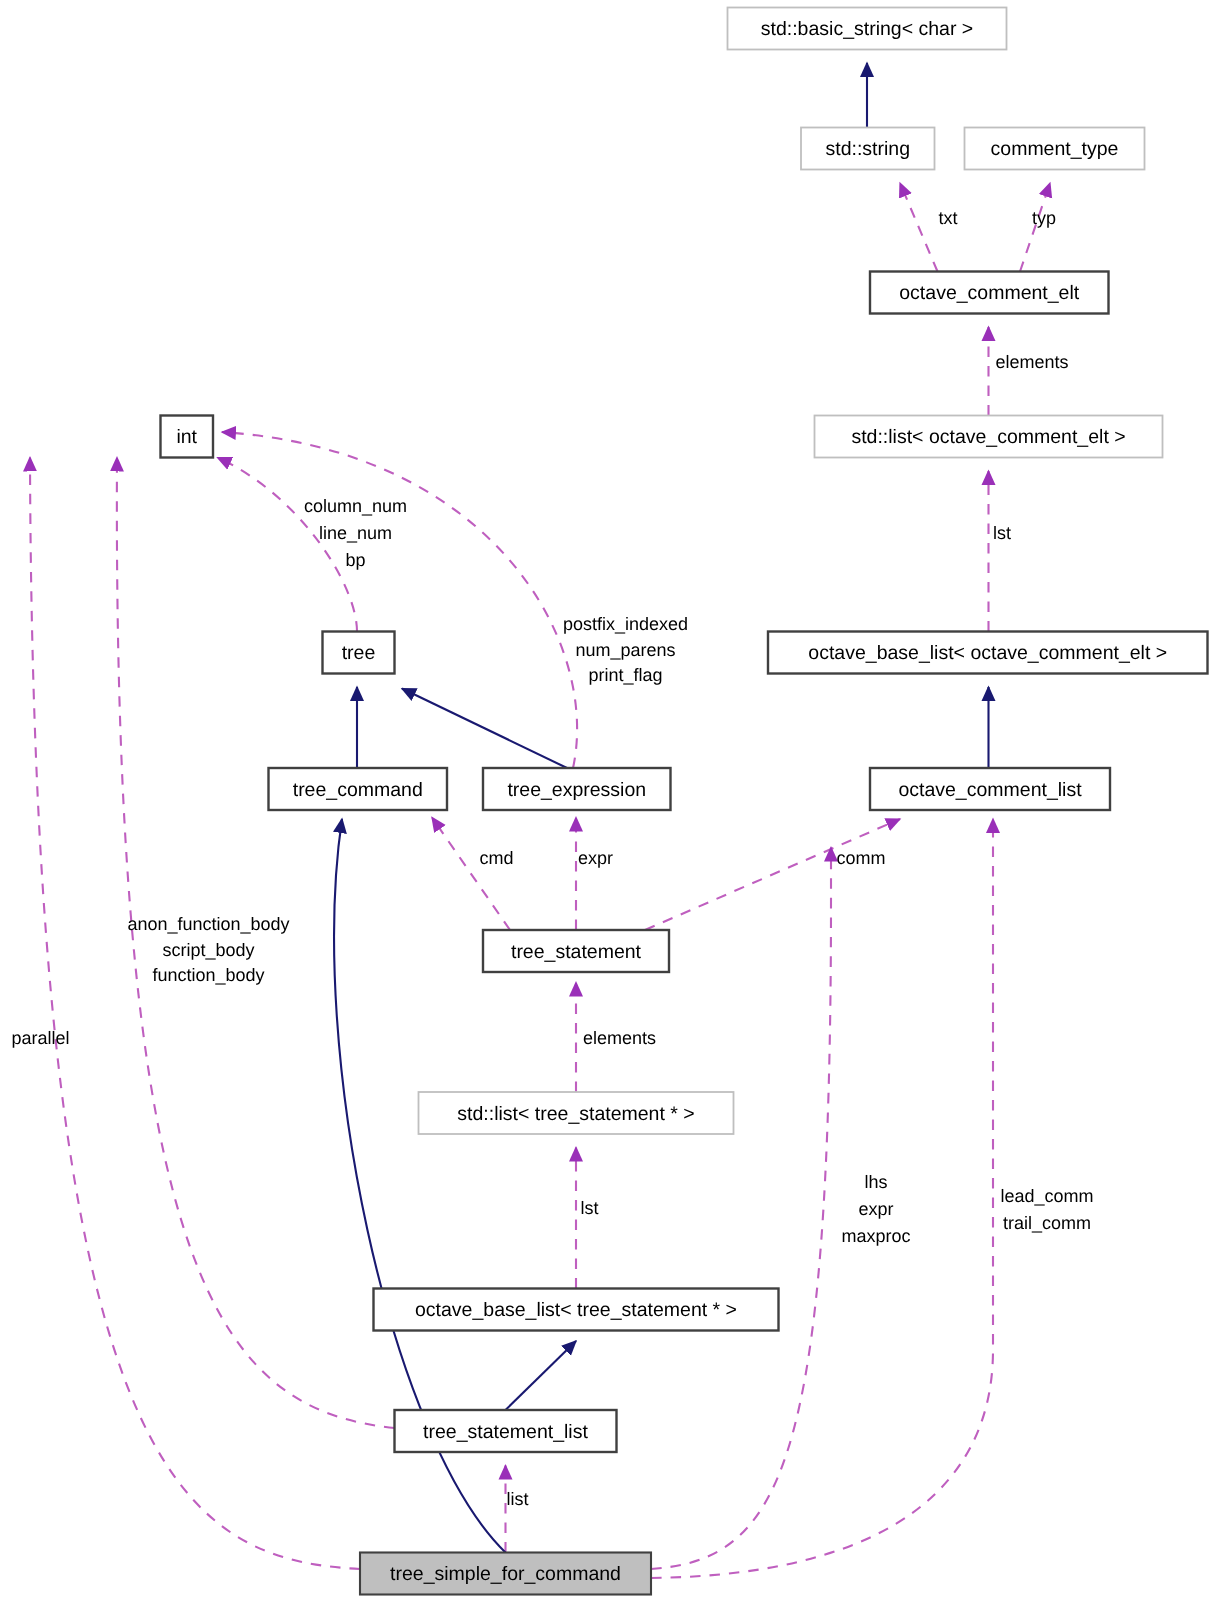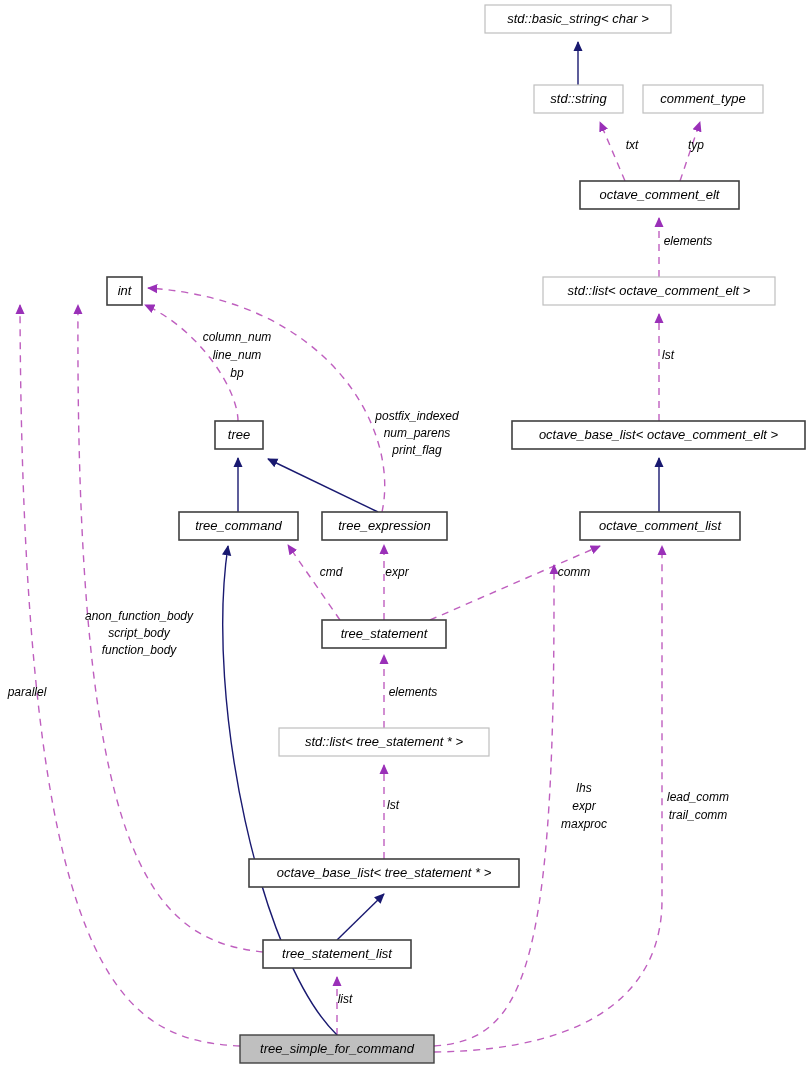--- a/index.html
+++ b/index.html
@@ -10,21 +10,20 @@
   body {
     width: 811px;
     height: 1069px;
     font-family: "Liberation Sans", sans-serif;
     overflow: hidden;
   }
   #diagram-root {
     position: relative;
     width: 794px;
     height: 1069px;
-    font-style: italic;
   }
   svg#graph {
     position: absolute;
     left: 0;
     top: 0;
     width: 811px;
     height: 1069px;
     display: block;
   }
   .node-box {

